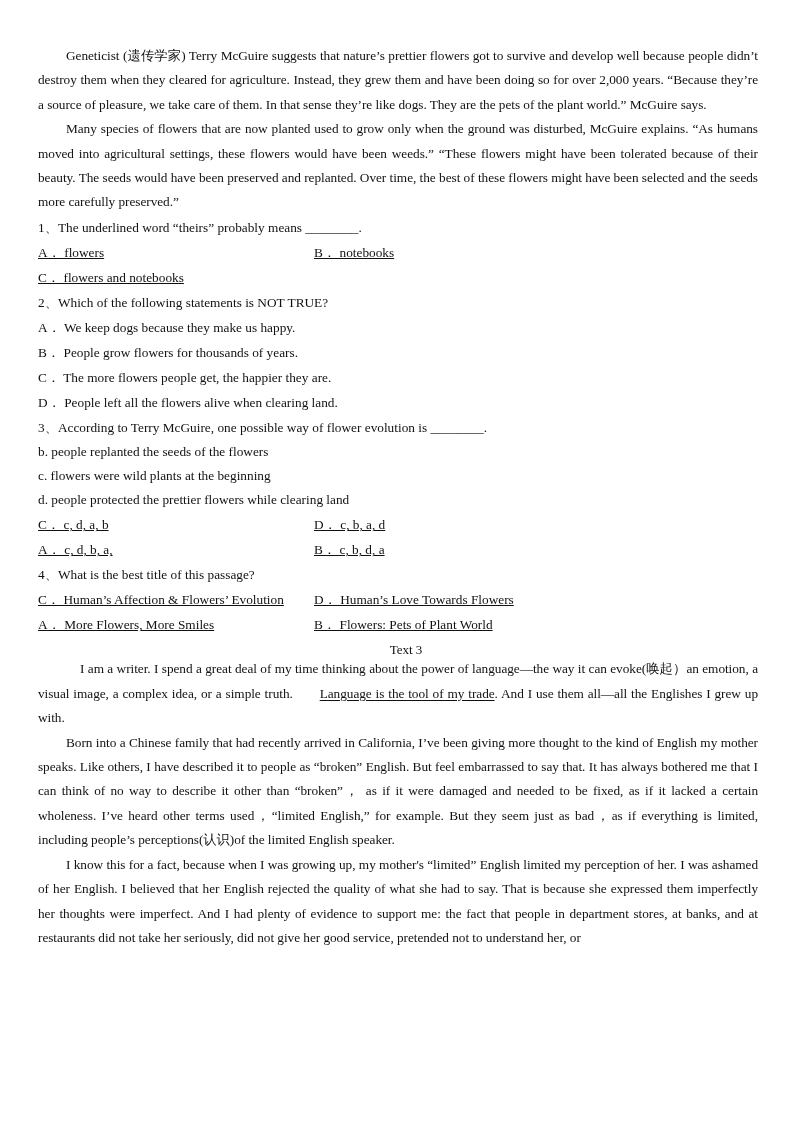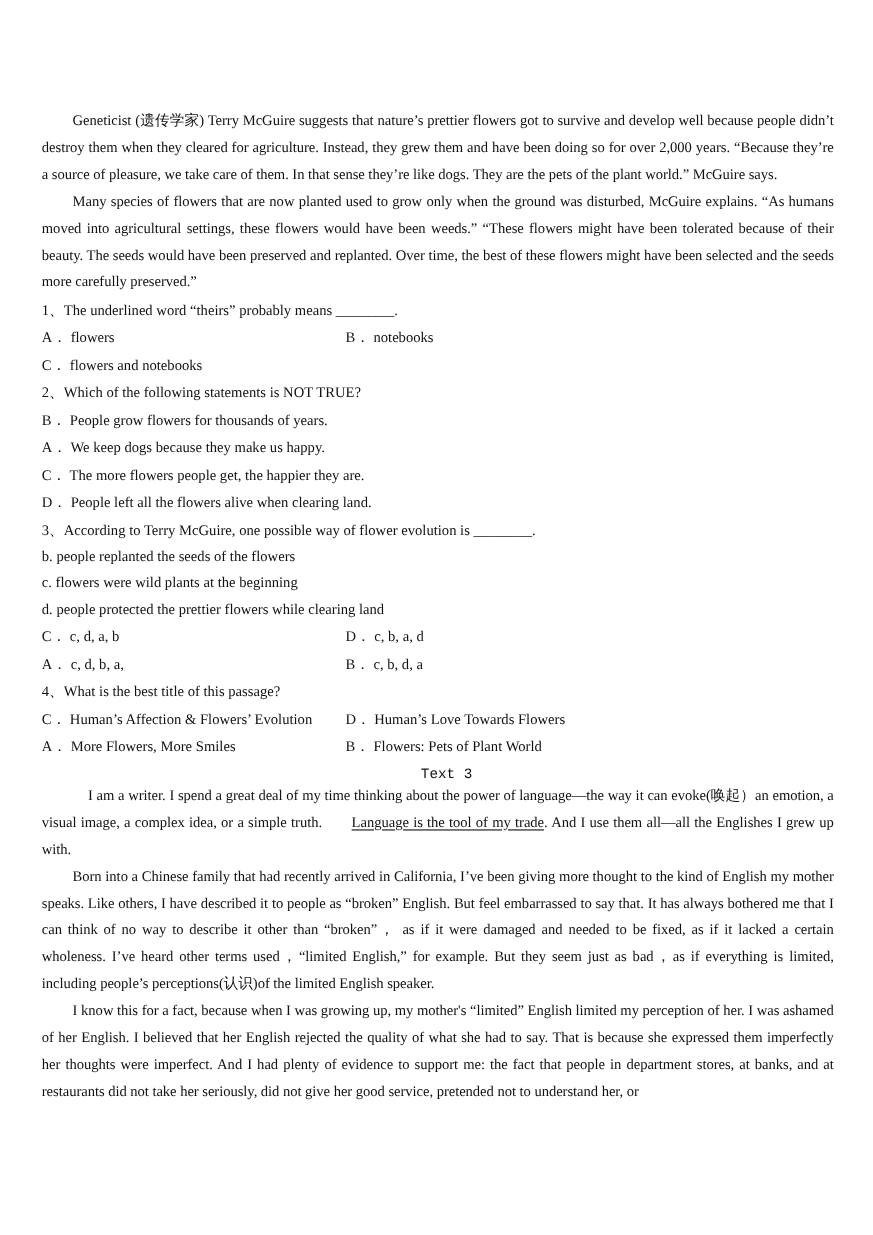--- a/index.html
+++ b/index.html
@@ -1,31 +1,31 @@
 <!DOCTYPE html>
 <html><head>
 <meta charset="utf-8">
 <style>
   html, body { margin: 0; padding: 0; background: #ffffff; }
   body {
     width: 794px; height: 1123px; overflow: hidden;
     font-family: "Liberation Serif", serif;
     font-size: 13.3px; color: #111111;
   }
-  .page { position: relative; padding: 98px 36px 0 38px; }
+  .page { position: relative; padding: 44px 36px 0 38px; }
   .p { margin: 0; line-height: 24.4px; text-align: justify; letter-spacing: -0.05px; }
   .indent { text-indent: 28px; }
   .indent-wide { text-indent: 42px; }
   .line { margin: 0; line-height: 25px; white-space: nowrap; }
-  .opts { display: flex; margin: 0; line-height: 25px; white-space: nowrap; }
+  .opts { display: flex; margin: 0; line-height: 25px; white-space: nowrap; text-decoration: underline; }
   .opts .c1 { width: 276px; }
   .sub { margin: 0; line-height: 24.2px; }
   .title3 {
     margin: 0; text-align: center; line-height: 14px; padding-top: 6px;
-    font-family: Liberation Mono, monospace; font-size: 13px; padding-left: 16px;
+    font-family: Liberation Serif, serif; font-size: 13px; padding-left: 16px;
   }
   u { text-decoration: underline; text-underline-offset: 2px; margin-left: 23px; }
 </style>
 </head>
 <body>
 
 <div class="page">
 
   <section>
     <p class="p indent">Geneticist (遗传学家) Terry McGuire suggests that nature’s prettier flowers got to survive and develop well because people didn’t destroy them when they cleared for agriculture. Instead, they grew them and have been doing so for over 2,000 years. “Because they’re a source of pleasure, we take care of them. In that sense they’re like dogs. They are the pets of the plant world.” McGuire says.</p>
@@ -38,22 +38,22 @@
       <span class="c1">A． flowers</span>
       <span>B． notebooks</span>
     </div>
     <div class="opts">
       <span class="c1">C． flowers and notebooks</span>
     </div>
   </section>
 
   <section>
     <p class="line">2、Which of the following statements is NOT TRUE?</p>
+    <p class="line">A． We keep dogs because they make us happy.</p>
     <p class="line">B． People grow flowers for thousands of years.</p>
-    <p class="line">A． We keep dogs because they make us happy.</p>
     <p class="line">C． The more flowers people get, the happier they are.</p>
     <p class="line">D． People left all the flowers alive when clearing land.</p>
   </section>
 
   <section>
     <p class="line">3、According to Terry McGuire, one possible way of flower evolution is ________.</p>
     <p class="sub">b. people replanted the seeds of the flowers</p>
     <p class="sub">c. flowers were wild plants at the beginning</p>
     <p class="sub">d. people protected the prettier flowers while clearing land</p>
     <div class="opts">

